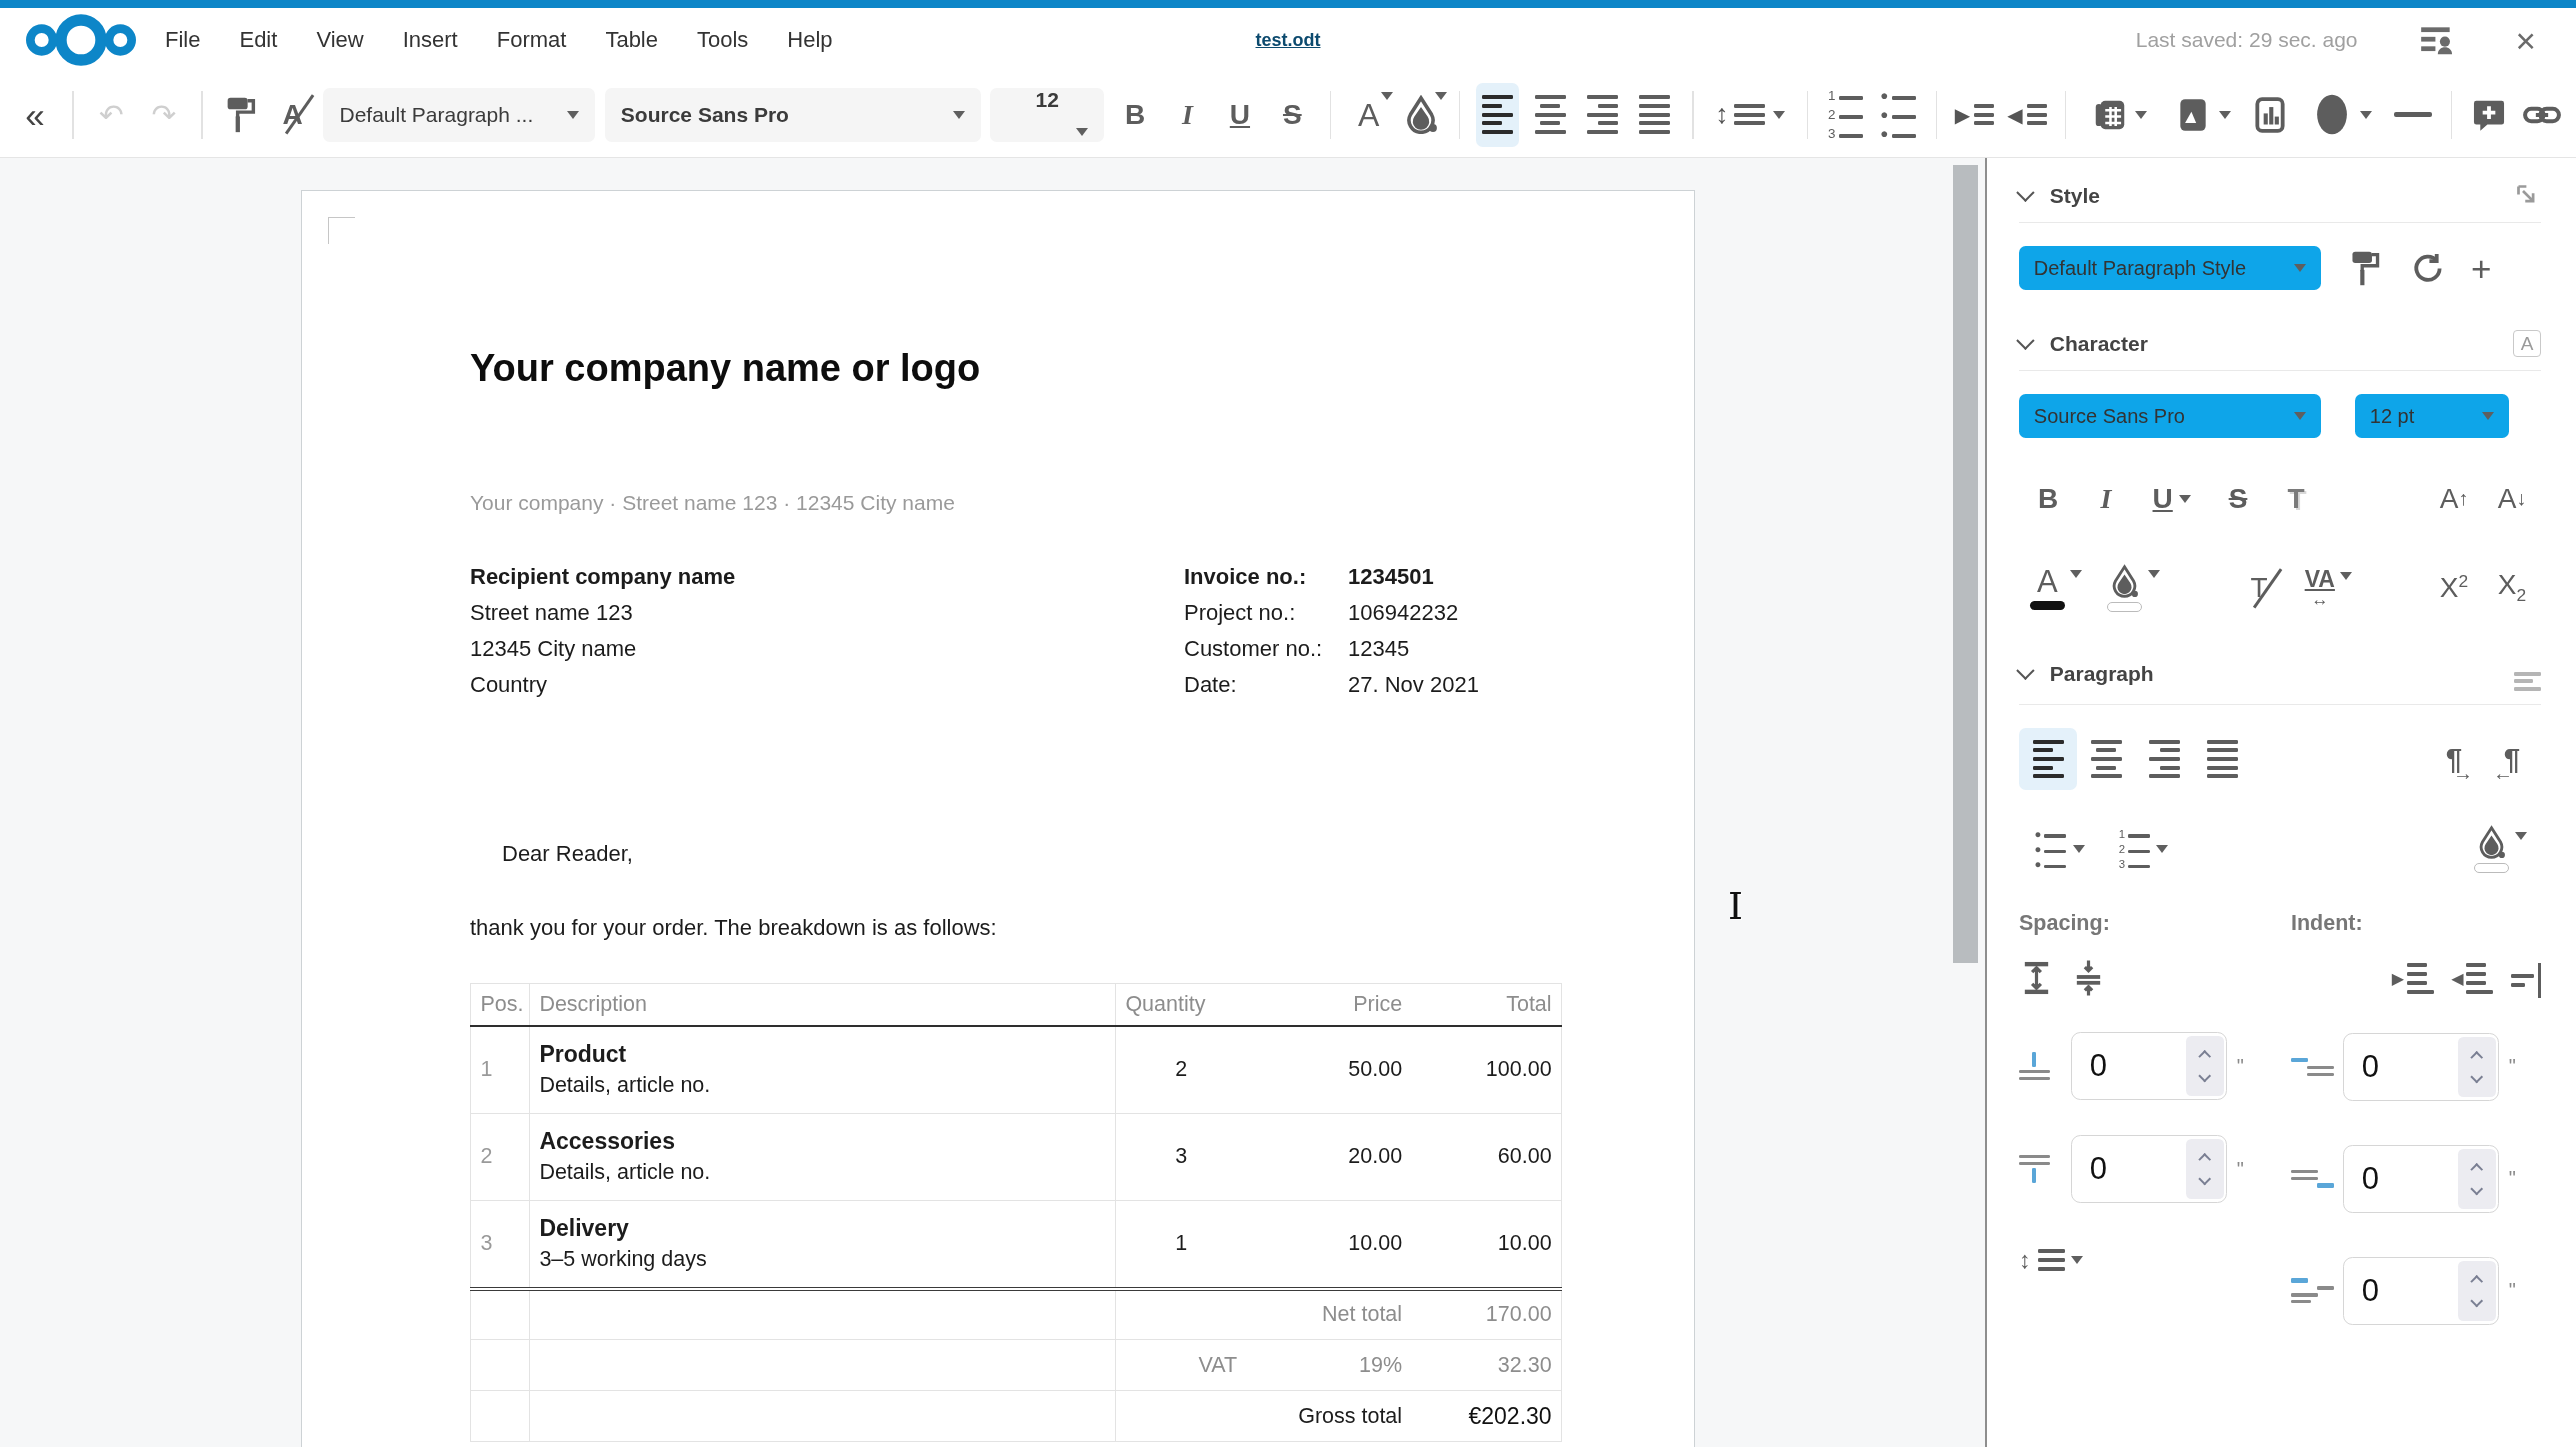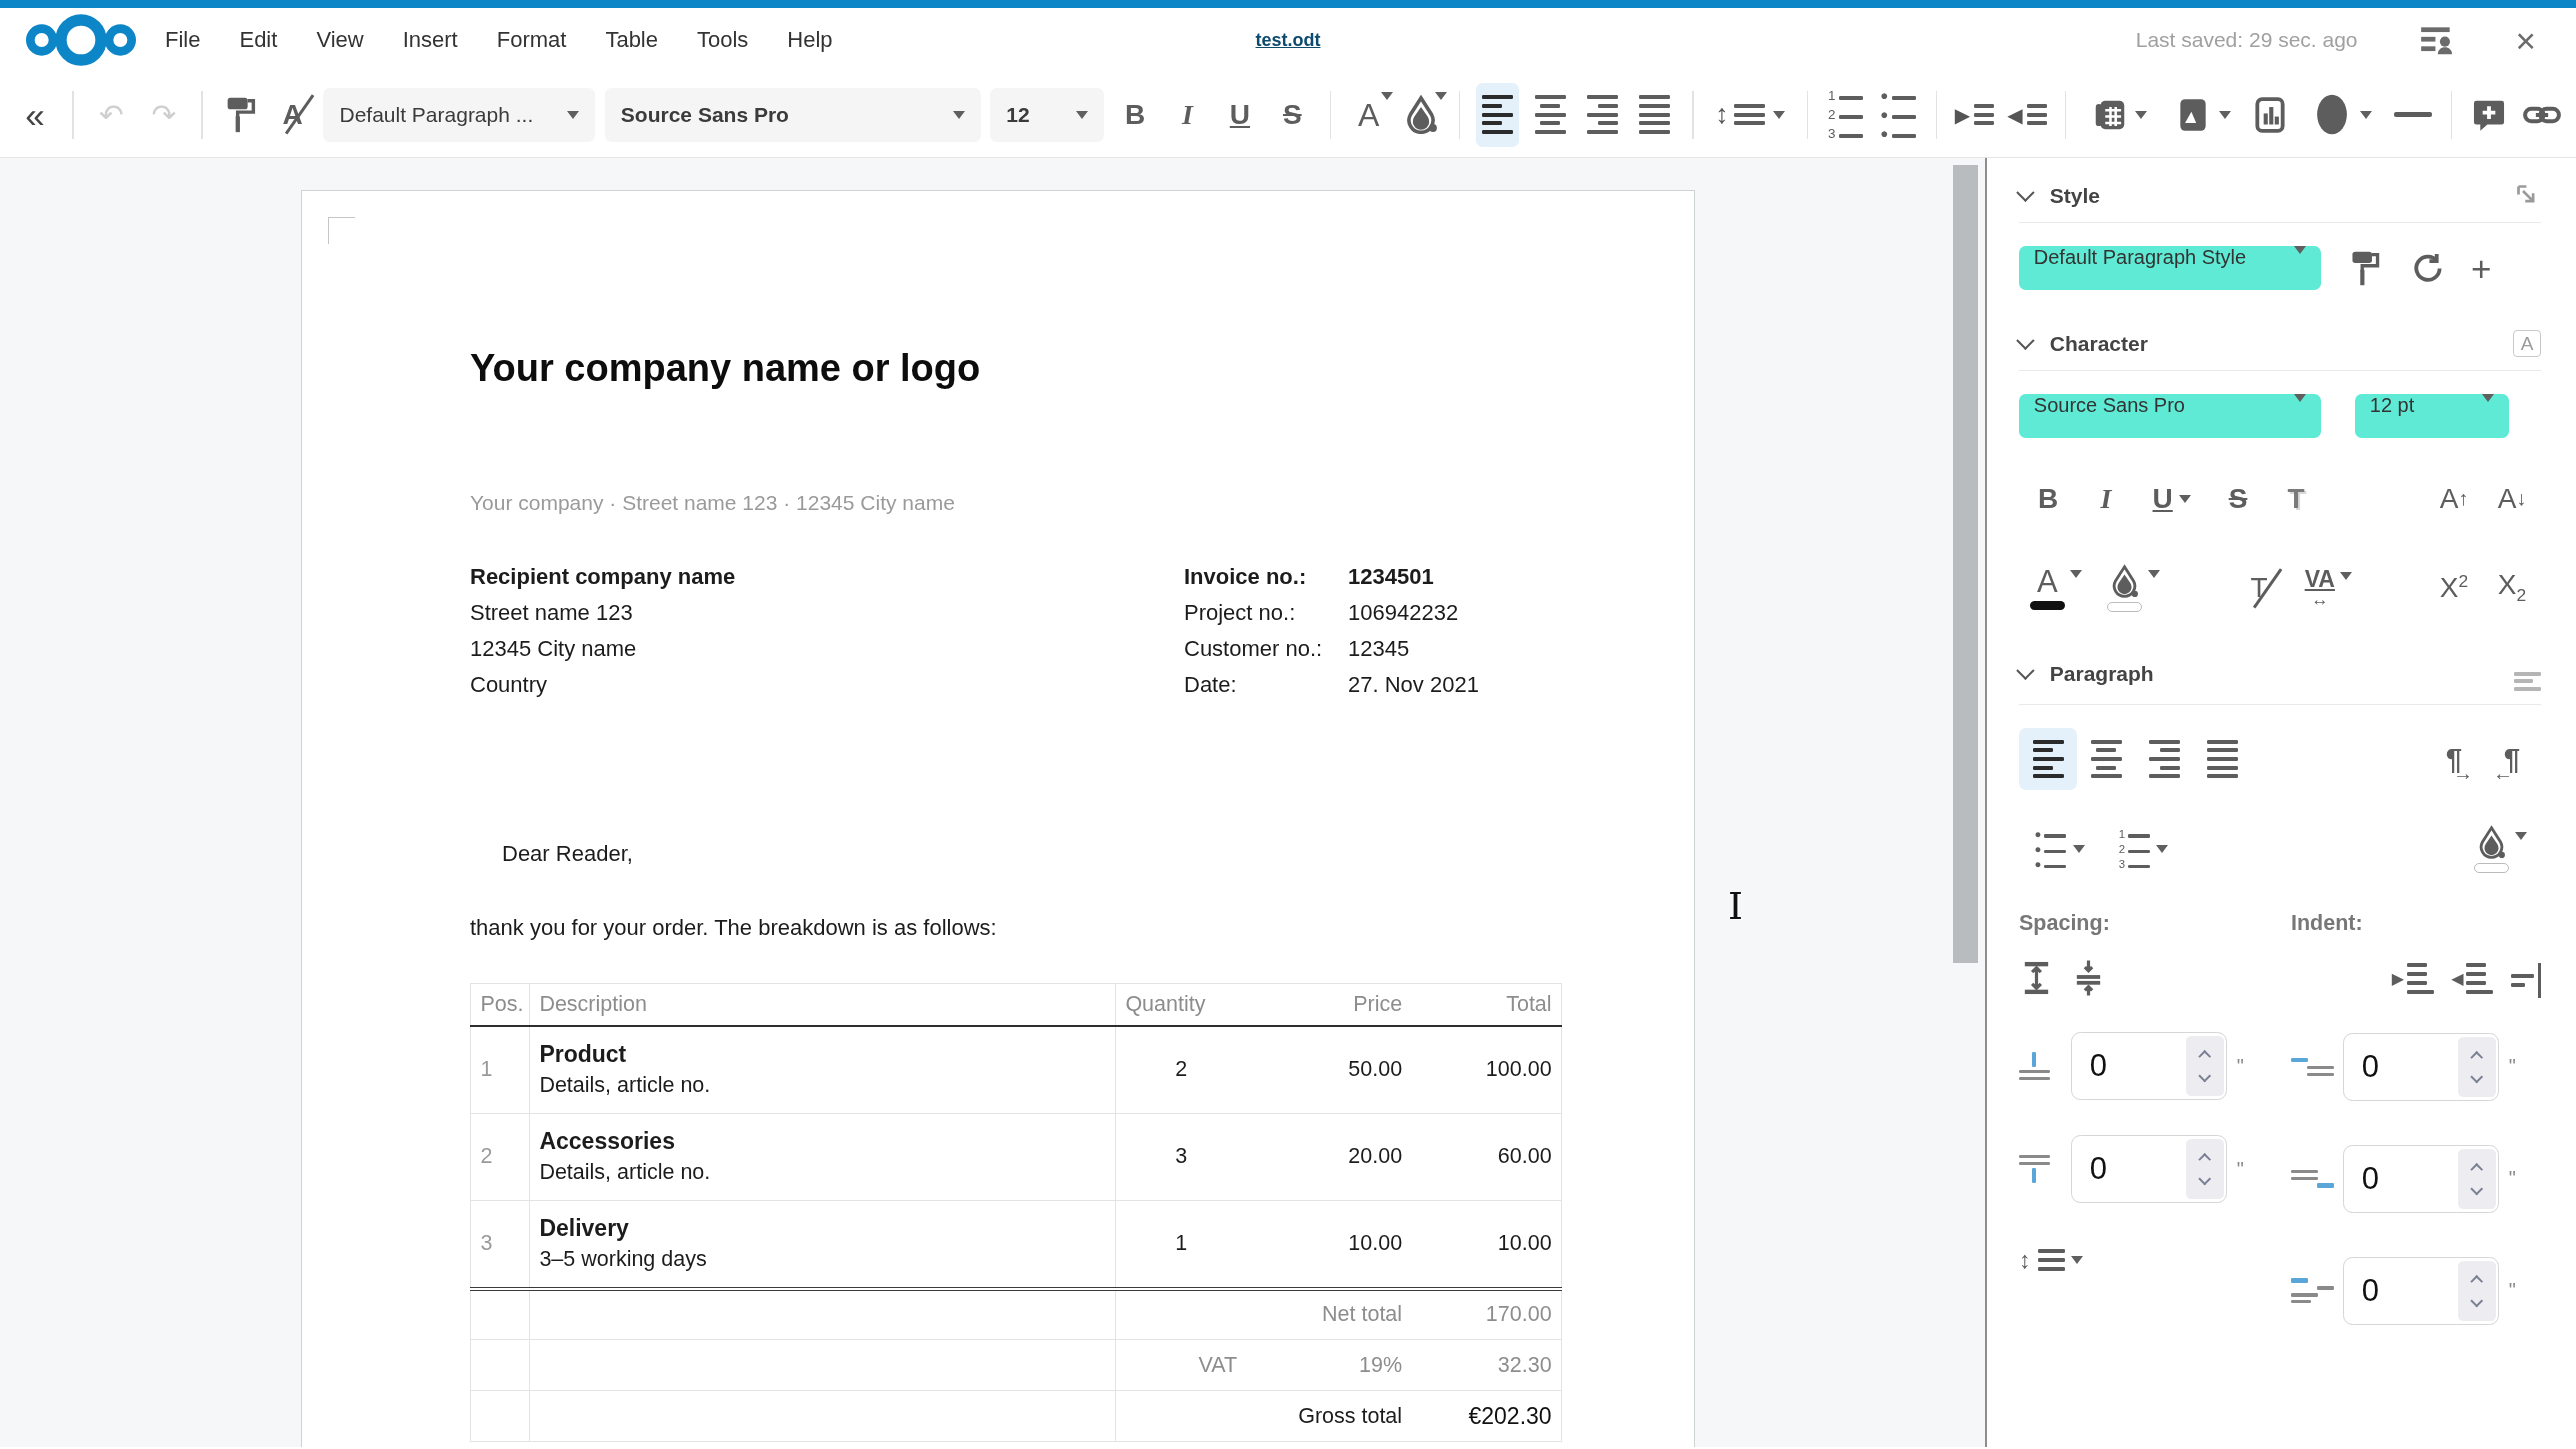--- a/index.html
+++ b/index.html
@@ -106,21 +106,21 @@
   
   .sidebar { width:589px; background:#fff; padding:24px 35px 0 32px; position:relative; font-size:21px; }
   .sec-head { display:flex; align-items:center; gap:17.4px; }
   .chev { width:13.4px; height:13.4px; border-left:2.7px solid #555; border-bottom:2.7px solid #555;
     transform:rotate(-45deg); margin-top:-5.4px; flex:none; }
   .sec-title { font-weight:600; color:#444; }
   .sec-right { margin-left:auto; color:#9a9a9a; }
   .shr { border:none; border-top:1.3px solid #e9e9e9; margin:13.4px 0 23px 0; }
 
   .row { display:flex; align-items:center; }
-  .sb-dd { background:#5eead4; border-radius:6.7px; height:44px; display:flex; align-items:flex-start;
+  .sb-dd { background:#0ea5e9; border-radius:6.7px; height:44px; display:flex; align-items:center;
     padding:0 14.8px; font-size:20px; color:#333; flex:none; }
   .sb-dd .caret { margin-left:auto; }
   .sbtn { width:58px; height:62px; display:flex; align-items:center; justify-content:center;
     border-radius:6.7px; color:#5d5d5d; flex:none; position:relative; }
   .sbtn.active { background:#e4f1fa; }
   .sup2 { font-size:17.4px; vertical-align:super; } .sub2 { font-size:17.4px; vertical-align:sub; }
 
   .si-grid { display:grid; grid-template-columns:248px 1fr; column-gap:24px; margin-top:31px; }
   .si-label { font-size:21.5px; font-weight:600; color:#777; }
   .icon-row { display:flex; gap:17.4px; margin-top:23px; align-items:center; }
@@ -202,21 +202,21 @@
       <span class="letter slashA">A</span>
     </span>
   <div class="dd" style="width:272px;">
     <span>Default Paragraph ...</span>
       <span class="caret sm"></span>
   </div>
   <div class="dd" style="width:376px;">
     <span style="font-weight:600;">Source Sans Pro</span>
       <span class="caret sm"></span>
   </div>
-  <div class="dd" style="width:114px;">
+  <div class="dd" style="width:114px;flex-direction:column;">
     <span style="font-weight:600;">12</span>
       <span class="caret sm"></span>
   </div>
   <span class="tbtn">
       <span class="letter">B</span>
     </span>
   <span class="tbtn">
       <span class="letter i">I</span>
     </span>
   <span class="tbtn">

